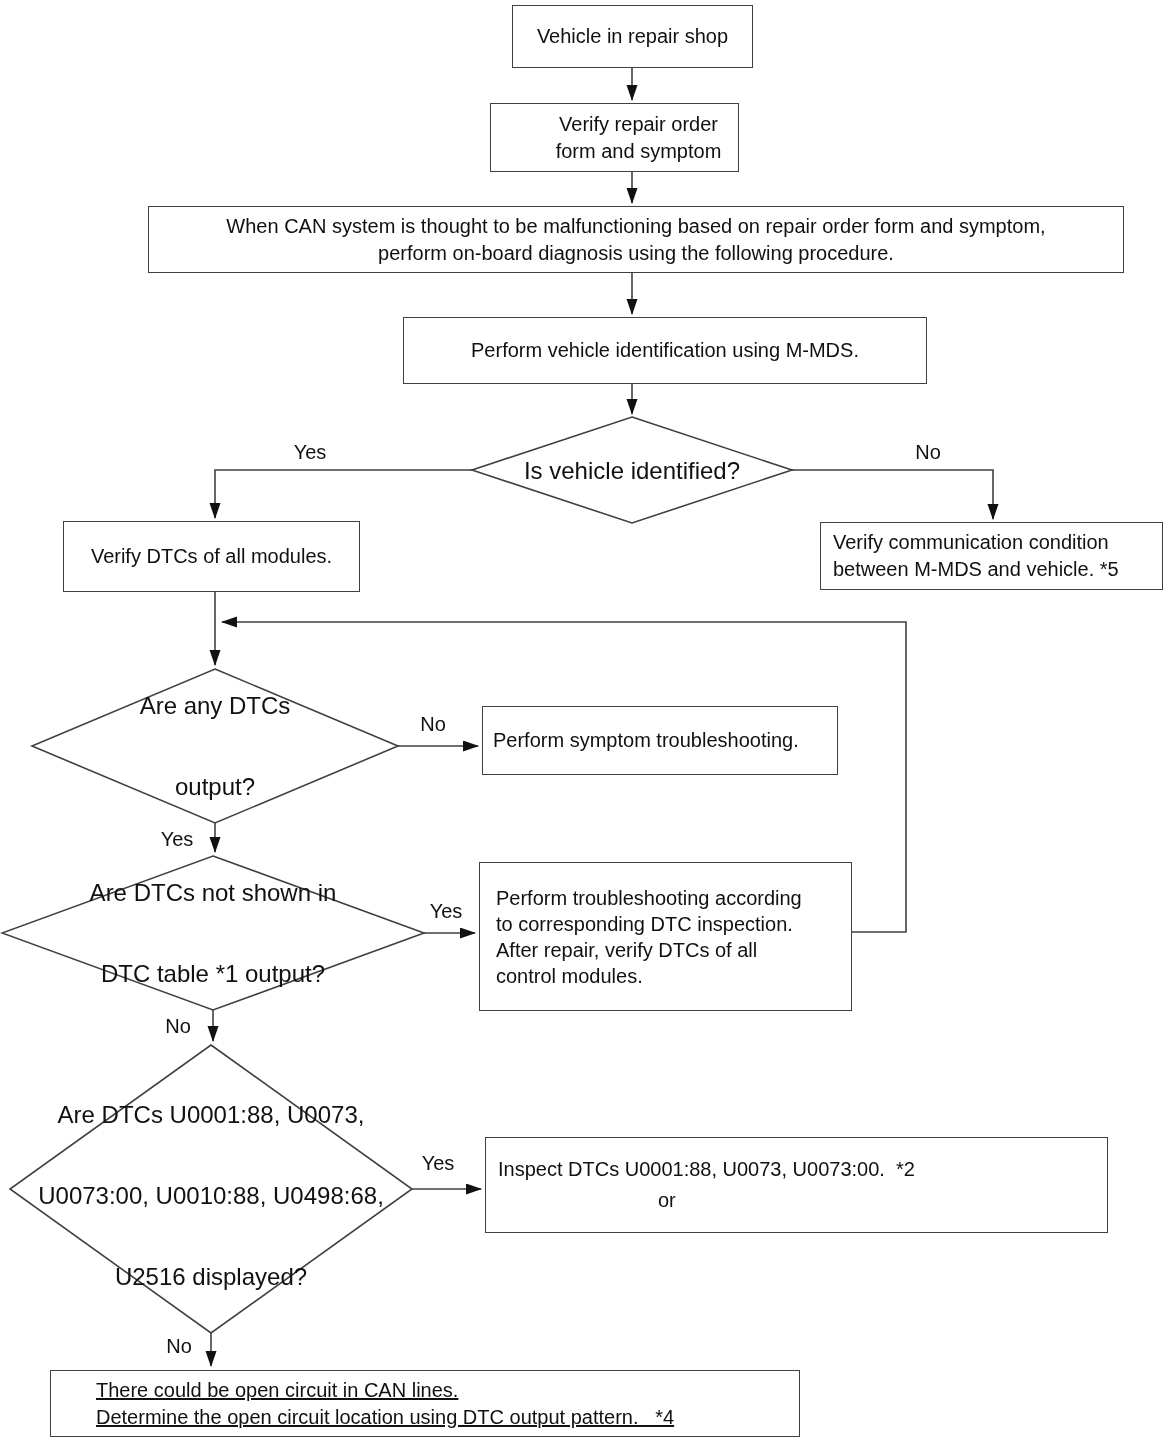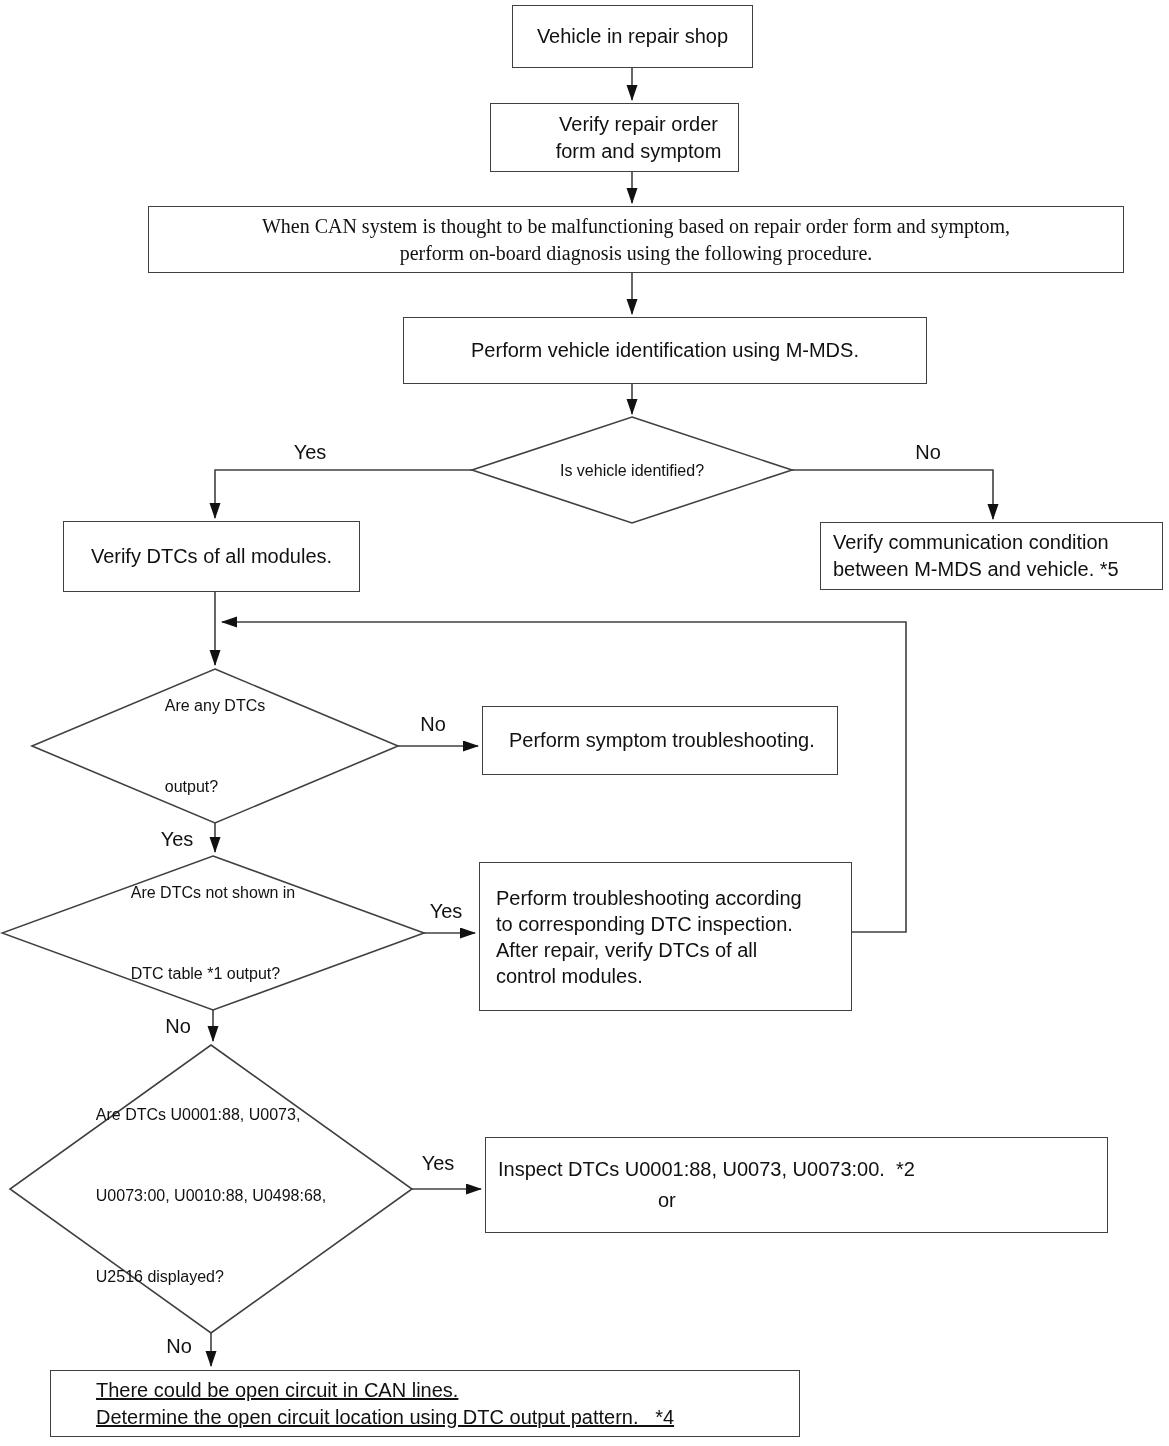--- a/index.html
+++ b/index.html
@@ -29,21 +29,22 @@
     flex-direction:column;
     justify-content:center;
     font-size:20px;
     line-height:27px;
   }
   .node.centered{align-items:center;text-align:center;}
   .ln{display:block;white-space:pre;}
   .dtext{
     position:absolute;
     transform:translate(-50%,-50%);
-    font-size:16px;
+    text-align:center;
+    font-size:24px;
     line-height:27px;
     white-space:pre;
   }
   .blabel{
     position:absolute;
     transform:translate(-50%,-50%);
     font-size:20px;
     white-space:pre;
   }
   .or-line{padding-left:160px;}
@@ -84,39 +85,39 @@
 
   <div class="node centered" style="left:512px;top:5px;width:241px;height:63px;">
     <span class="ln">Vehicle in repair shop</span>
   </div>
 
   <div class="node centered" style="left:490px;top:103px;width:249px;height:69px;padding-left:48px;">
     <span class="ln">Verify repair order</span>
     <span class="ln">form and symptom</span>
   </div>
 
-  <div class="node centered" style="left:148px;top:206px;width:976px;height:67px;font-family:Liberation Serif, serif;">
+  <div class="node centered" style="left:148px;top:206px;width:976px;height:67px;">
     <span class="ln">When CAN system is thought to be malfunctioning based on repair order form and symptom,</span>
     <span class="ln">perform on-board diagnosis using the following procedure.</span>
   </div>
 
   <div class="node centered" style="left:403px;top:317px;width:524px;height:67px;">
     <span class="ln">Perform vehicle identification using M-MDS.</span>
   </div>
 
   <div class="node centered" style="left:63px;top:521px;width:297px;height:71px;">
     <span class="ln">Verify DTCs of all modules.</span>
   </div>
 
   <div class="node" style="left:820px;top:522px;width:343px;height:68px;padding-left:12px;">
     <span class="ln">Verify communication condition</span>
     <span class="ln">between M-MDS and vehicle. *5</span>
   </div>
 
-  <div class="node" style="left:482px;top:706px;width:356px;height:69px;padding-left:26px;">
+  <div class="node" style="left:482px;top:706px;width:356px;height:69px;padding-left:10px;">
     <span class="ln">Perform symptom troubleshooting.</span>
   </div>
 
   <div class="node b8" style="left:479px;top:862px;width:373px;height:149px;padding-left:16px;">
     <span class="ln">Perform troubleshooting according</span>
     <span class="ln">to corresponding DTC inspection.</span>
     <span class="ln">After repair, verify DTCs of all</span>
     <span class="ln">control modules.</span>
   </div>
 

